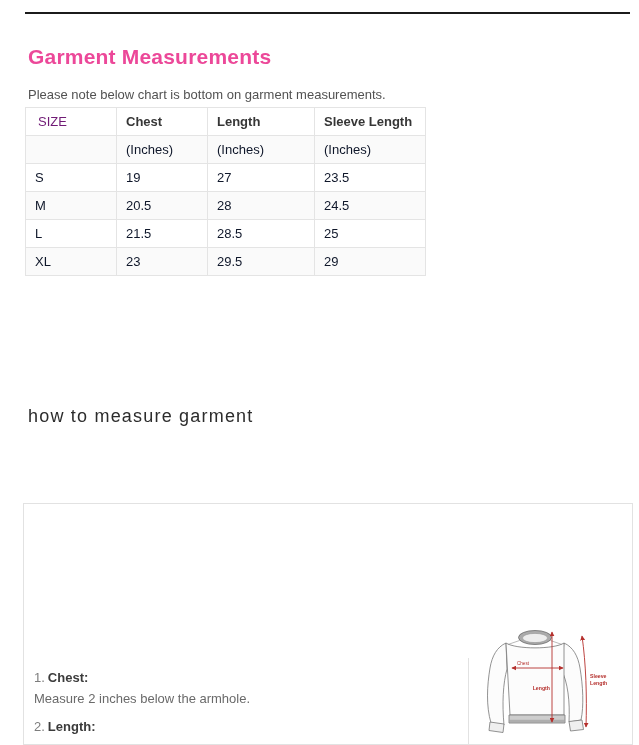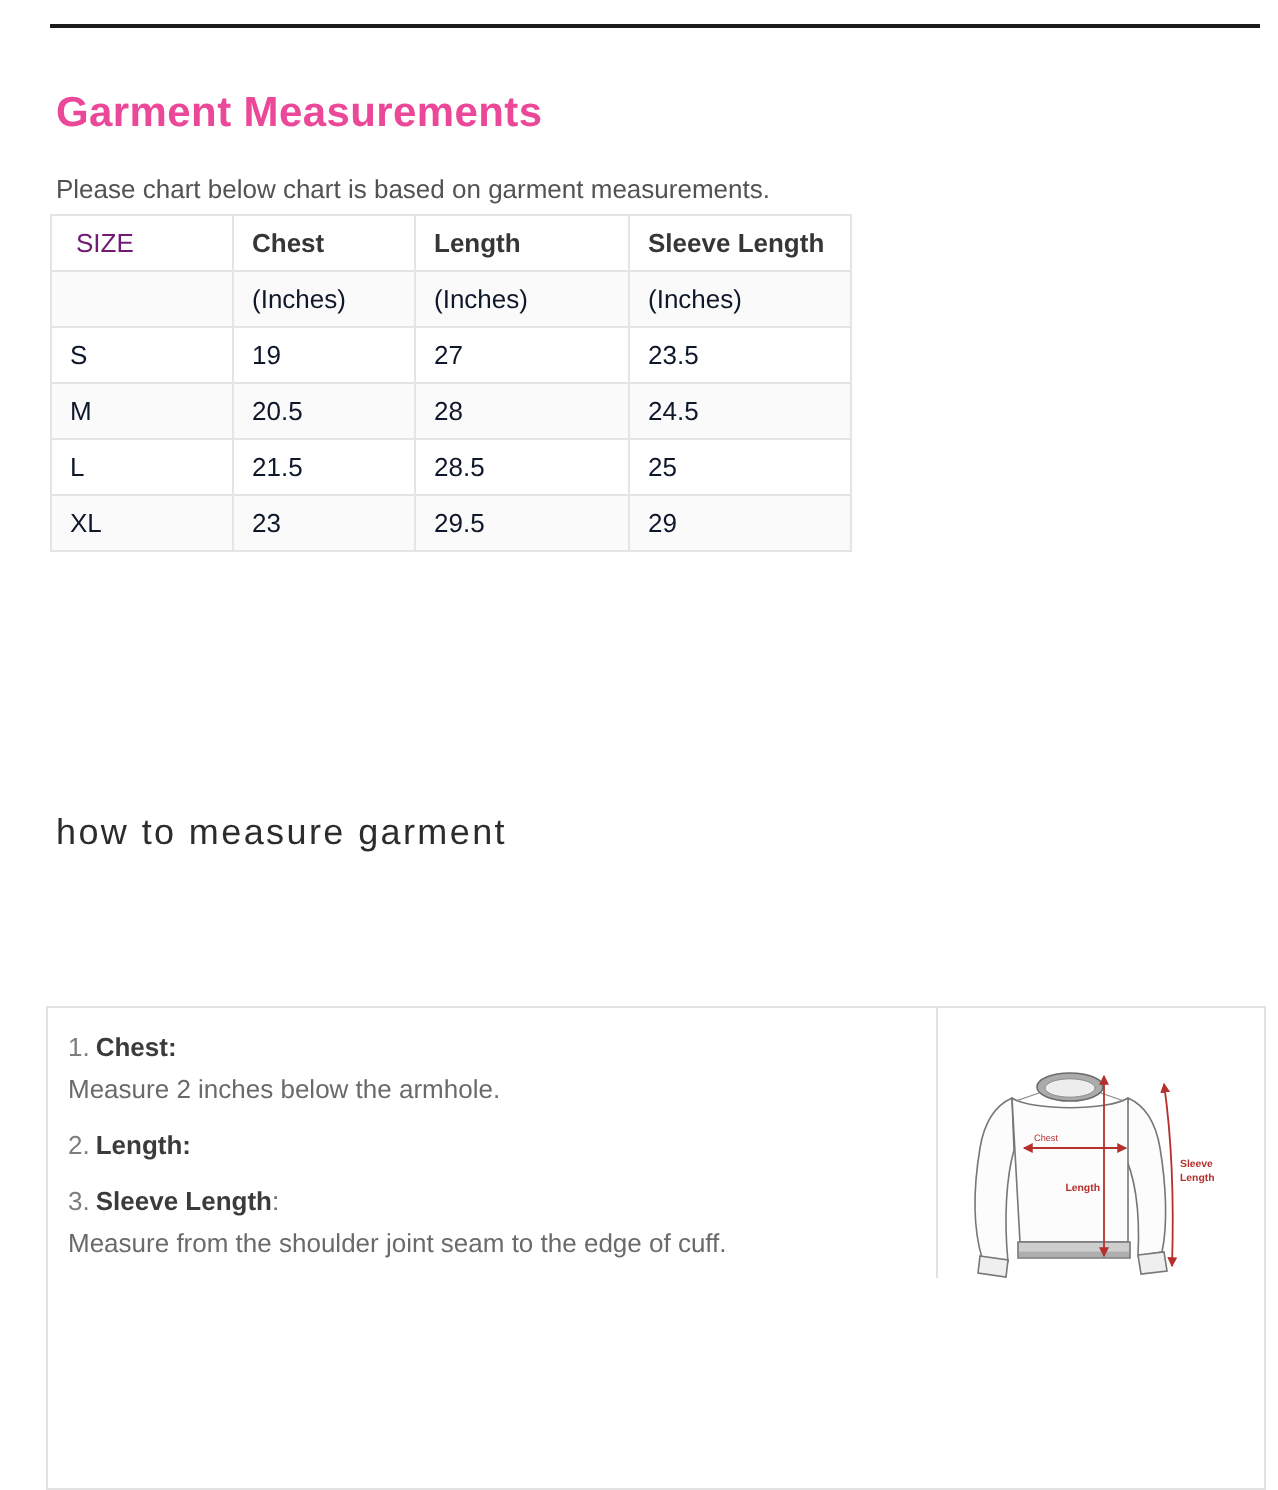--- a/index.html
+++ b/index.html
@@ -23,21 +23,21 @@
   }
   table.size-chart thead th{font-weight:700;color:#363636;}
   table.size-chart thead th:first-child{font-weight:400;color:#701a75;padding-left:12px;}
   table.size-chart tbody tr:nth-child(odd){background:#fafafa;}
   h2.howto-title{
     position:absolute;left:28px;top:406px;margin:0;
     font-size:18px;font-weight:500;color:#2c2c2c;letter-spacing:1.2px;text-align:right;
   }
   .measure-box{
     position:absolute;left:23px;top:503px;width:610px;height:242px;
-    border:1px solid #e2e2e2;box-sizing:border-box;display:flex;align-items:flex-start;
+    border:1px solid #e2e2e2;box-sizing:border-box;display:flex;align-items:flex-end;
   }
   .instructions{
     width:445px;box-sizing:border-box;border-right:1px solid #e2e2e2;
     padding:9px 4px 0 10px;font-size:13px;line-height:21px;color:#6a6a6a;
   }
   .instruction{margin-bottom:7px;}
   .instruction .num{color:#7d7d7d;margin-right:3px;}
   .instruction .lbl{color:#3b3b3b;font-weight:700;}
   .instruction .sfx{color:#6a6a6a;}
   .diagram-col{flex:1;padding:30px 0 0 13px;box-sizing:border-box;}
@@ -46,21 +46,21 @@
   .red-label{fill:#b5302d;}
   .garment-outline{fill:#fcfcfc;stroke:#777;stroke-width:.8;stroke-linejoin:round;}
 </style>
 </head>
 <body>
 
 <div class="top-rule"></div>
 
 <h1 class="page-title">Garment Measurements</h1>
 
-<p class="note">Please chart below chart is based on garment measurements.</p>
+<p class="note">Please note below chart is bottom on garment measurements.</p>
 
 <table class="size-chart">
   <colgroup>
     <col style="width:91px">
       <col style="width:91px">
       <col style="width:107px">
       <col style="width:111px">
   </colgroup>
   <thead>
     <tr>
@@ -108,24 +108,20 @@
 
 <div class="measure-box">
   <div class="instructions">
     <div class="instruction">
       <div><span class="num">1.</span><span class="lbl">Chest:</span><span class="sfx"></span></div>
       <div class="desc">Measure 2 inches below the armhole.</div>
     </div>
     <div class="instruction">
       <div><span class="num">2.</span><span class="lbl">Length:</span><span class="sfx"></span></div>
     </div>
-    <div class="instruction">
-      <div><span class="num">3.</span><span class="lbl">Sleeve Length</span><span class="sfx">:</span></div>
-      <div class="desc">Measure from the shoulder joint seam to the edge of cuff.</div>
-    </div>
   </div>
 
   <div class="diagram-col">
     <svg width="130" height="112" viewBox="0 0 130 112">
       <defs>
         <marker id="arr" markerUnits="userSpaceOnUse" markerWidth="5" markerHeight="5" viewBox="0 0 8 8" refX="7" refY="4" orient="auto-start-reverse">
           <path d="M0,0 L8,4 L0,8 Z" fill="#b5302d"></path>
         </marker>
       </defs>
 

